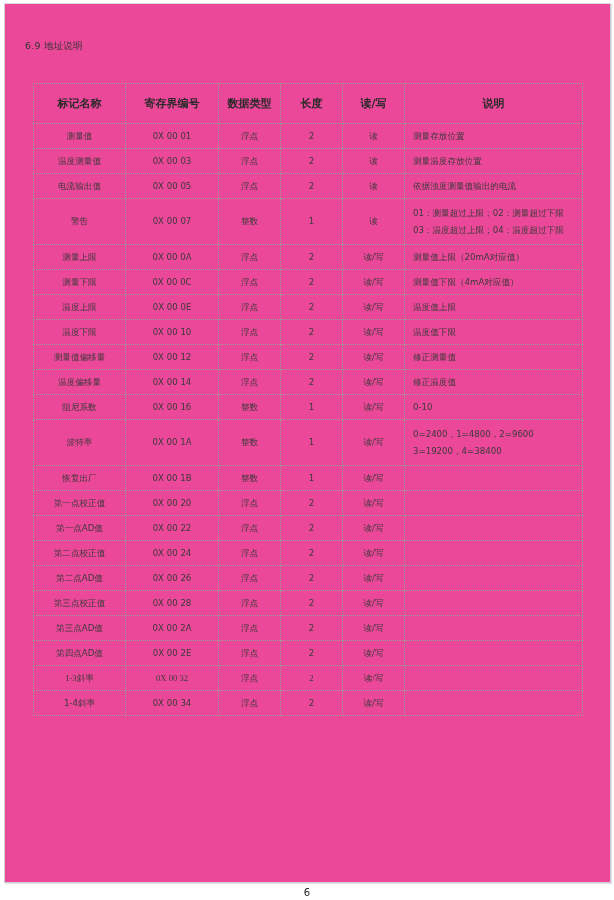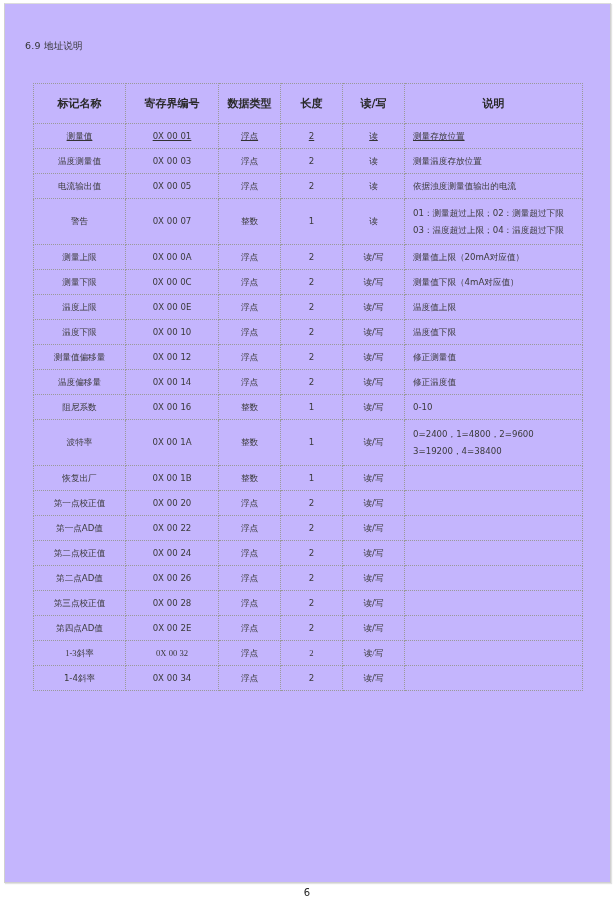--- a/index.html
+++ b/index.html
@@ -1,19 +1,19 @@
 <!DOCTYPE html>
 <html><head>
 <meta charset="utf-8">
 <style>
   html, body { margin:0; padding:0; }
   body { width:614px; height:900px; background:#ffffff; position:relative; overflow:hidden;
          font-family:"DejaVu Sans", "Liberation Sans", sans-serif; color:#333; }
   .page { position:absolute; left:4px; top:3px; width:605px; height:878px;
-          border:1px solid #d0d0d0; border-top-color:#dcdcdc; box-shadow:1px 1px 1px #e2e2e2; background:#c4b5fd; }
+          border:1px solid #d0d0d0; border-top-color:#dcdcdc; box-shadow:1px 1px 1px #e2e2e2; background:#ec4899; }
   .section-title { position:absolute; left:20px; top:36px; font-size:9.5px; color:#333; letter-spacing:0.2px; }
   table.regs { position:absolute; left:33px; top:83px; width:549px; border-collapse:collapse; table-layout:fixed; }
   table.regs td, table.regs th { border:1px dotted #9a9a9a; font-size:8.6px; color:#3a3a3a; text-align:center;
         padding:0; line-height:13px; }
   table.regs th { height:39px; font-weight:bold; font-size:11px; color:#2a2a2a; }
   table.regs td.desc { text-align:left; padding-left:8px; }
   table.regs td.desc .line { display:block; }
   .page-number { position:absolute; left:0; width:614px; top:887px; text-align:center; font-size:10px; color:#222; }
 </style>
 </head>
@@ -36,21 +36,21 @@
     <tr>
       <th>标记名称</th>
       <th>寄存界编号</th>
       <th>数据类型</th>
       <th>长度</th>
       <th>读/写</th>
       <th>说明</th>
     </tr>
   </thead>
   <tbody id="table-body">
-      <tr style="height: 25px; text-decoration: underline;">
+      <tr style="height: 25px;">
         <td>测量值</td>
         <td>0X 00 01</td>
         <td>浮点</td>
         <td>2</td>
         <td>读</td>
         <td class="desc">
           <span class="line">测量存放位置</span>
         </td>
       </tr>
       <tr style="height: 25px;">
@@ -219,20 +219,30 @@
         <td>第三点校正值</td>
         <td>0X 00 28</td>
         <td>浮点</td>
         <td>2</td>
         <td>读/写</td>
         <td class="desc">
           <span class="line"></span>
         </td>
       </tr>
       <tr style="height: 25px;">
+        <td>第三点AD值</td>
+        <td>0X 00 2A</td>
+        <td>浮点</td>
+        <td>2</td>
+        <td>读/写</td>
+        <td class="desc">
+          <span class="line"></span>
+        </td>
+      </tr>
+      <tr style="height: 25px;">
         <td>第四点AD值</td>
         <td>0X 00 2E</td>
         <td>浮点</td>
         <td>2</td>
         <td>读/写</td>
         <td class="desc">
           <span class="line"></span>
         </td>
       </tr>
       <tr style="height: 25px; font-family: Liberation Serif, serif;">

